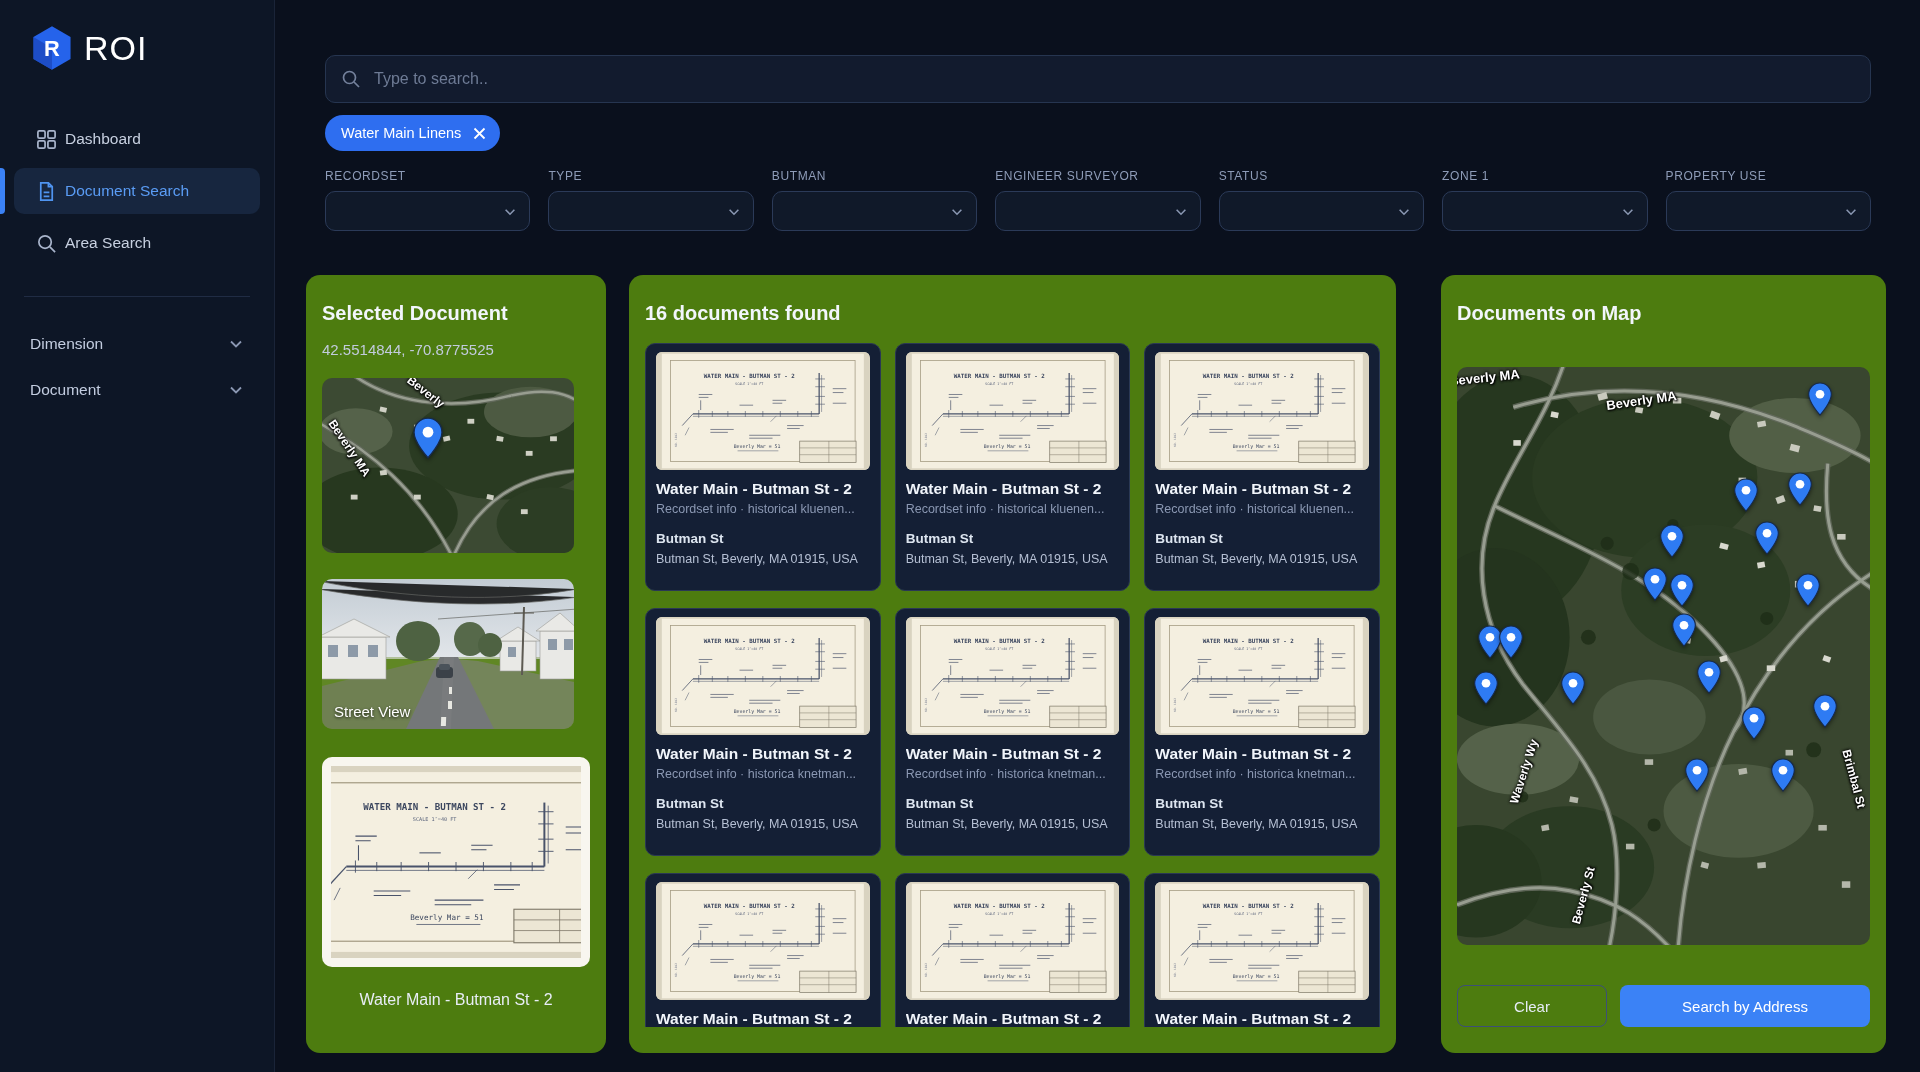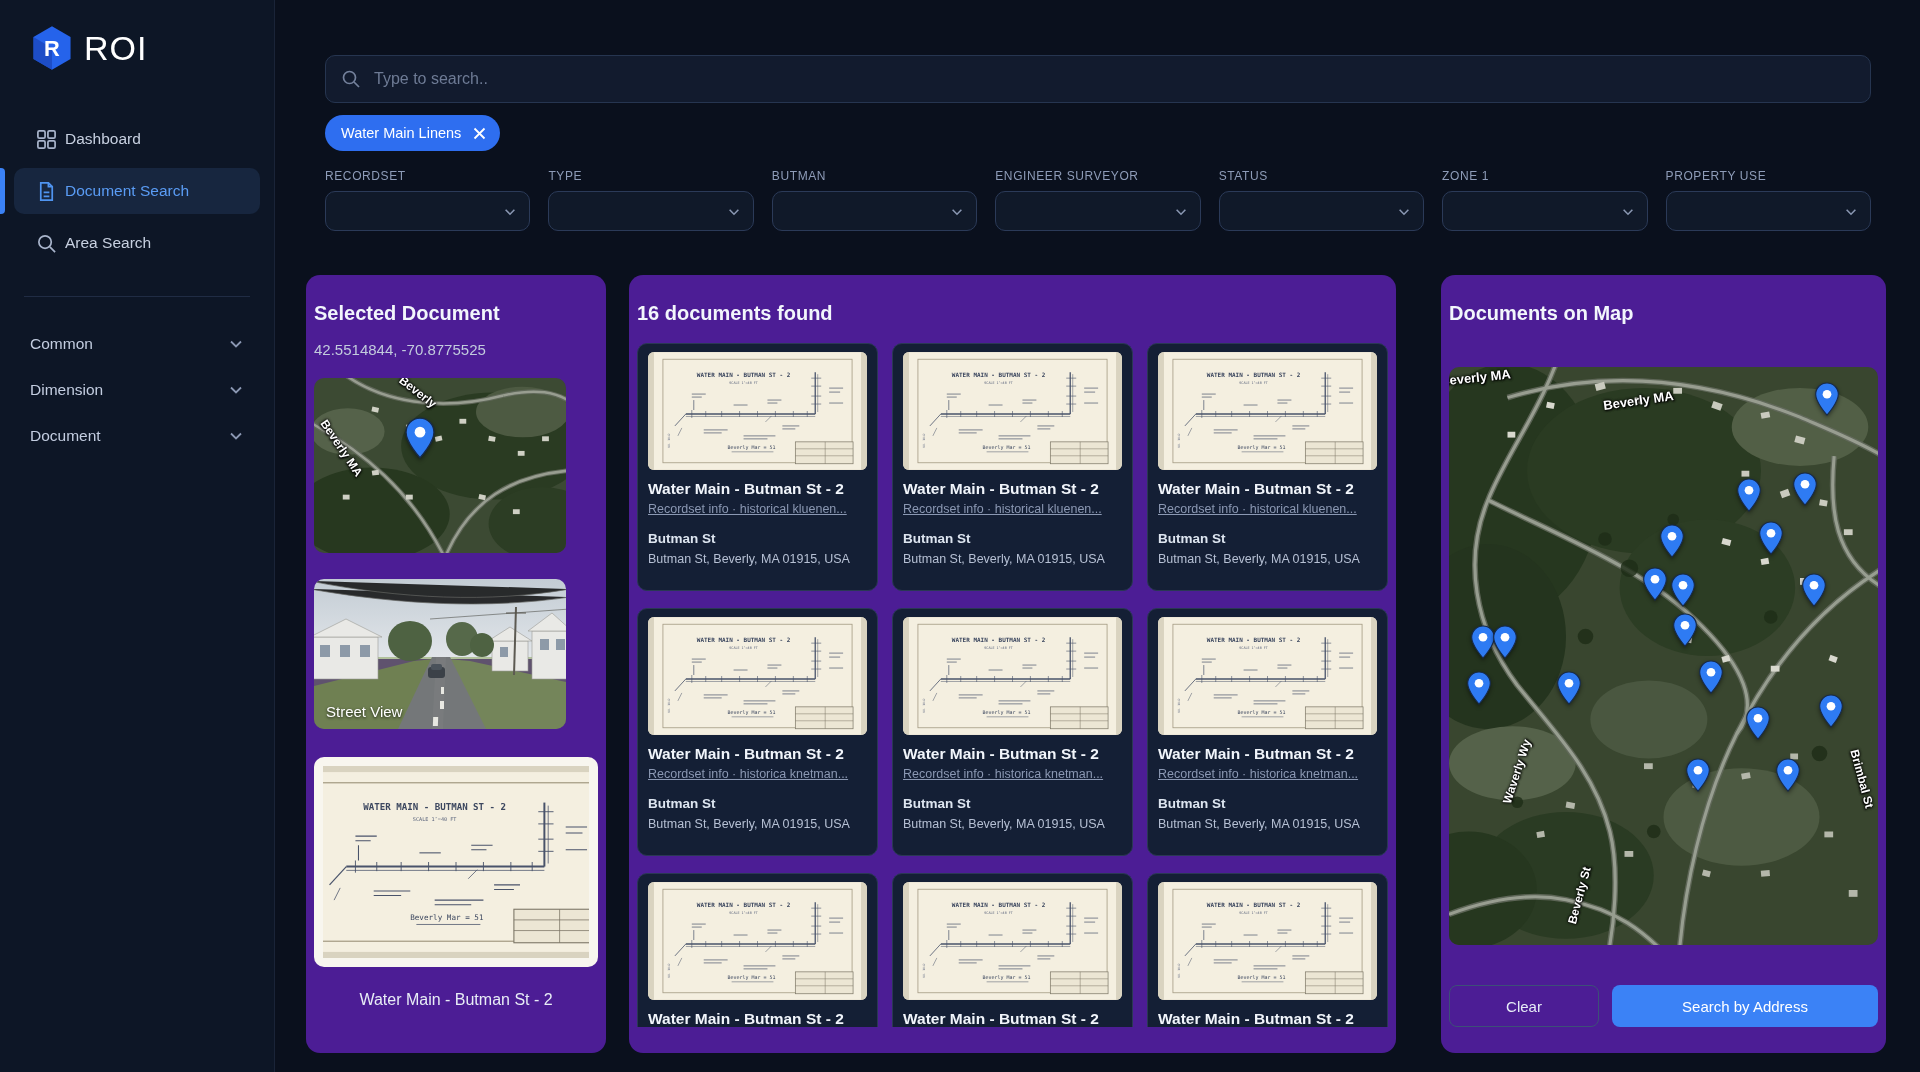--- a/index.html
+++ b/index.html
@@ -36,21 +36,21 @@
   .chip{ display:inline-flex; align-items:center; gap:12px; height:36px; padding:0 14px 0 16px; background:#2e6ef0; border-radius:18px; font-size:14.5px; color:#fff; cursor:pointer;}
   .chip svg{ width:13px; height:13px; }
   .filters{ margin-top:18px; display:flex; justify-content:space-between; gap:18px; }
   .filter{ flex:1; min-width:0; }
   .flabel{ font-size:12px; letter-spacing:.6px; color:#8e9cb8; margin-bottom:8px; }
   .fselect{ position:relative; height:40px; background:#101929; border:1px solid #2b3a58; border-radius:10px; cursor:pointer;}
   .fselect svg{ position:absolute; right:12px; top:13px; width:14px; height:14px; color:#8a97b2; }
 
   
   .panels{ display:flex; margin-top:44px; height:778px; }
-  .panel{ background:#4c1d95; border-radius:14px; padding:26px 8px; }
+  .panel{ background:#4d7c0f; border-radius:14px; padding:26px 16px; }
   .panel-h{ font-size:20px; font-weight:700; color:#f2f6fc; line-height:24px; }
 
   
   .p-selected{ width:300px; min-width:300px; display:flex; flex-direction:column; }
   .coords{ margin-top:16px; font-size:15px; color:#c2cbdd; }
   .thumb{ width:252px; border-radius:10px; overflow:hidden; position:relative; }
   .map-thumb{ height:175px; margin-top:20px; }
   .sv-thumb{ height:150px; margin-top:26px;text-align:center; }
   .sv-label{ position:absolute; left:12px; bottom:9px; font-size:15px; color:#fff; text-shadow:0 1px 3px rgba(0,0,0,.8); }
   .doc-thumb{ height:210px; margin-top:28px; background:#f8f6ef; border-radius:10px; padding:9px; }
@@ -65,21 +65,21 @@
   .pin svg{ width:100%; height:100%; display:block; filter:drop-shadow(0 2px 2px rgba(0,0,0,.45)); }
   .pin.big{ width:32px; height:42px; }
 
   
   .p-results{ width:767px; min-width:767px; margin-left:23px; display:flex; flex-direction:column; overflow:hidden;}
   .cards-grid{ margin-top:18px; display:grid; grid-template-columns:repeat(3,1fr); grid-auto-rows:248px; column-gap:14px; row-gap:17px; overflow:hidden; flex:1;}
   .card{ background:#141f35; border:1px solid #2a3854; border-radius:10px; padding:8px 10px 12px; display:flex; flex-direction:column; height:248px; cursor:pointer;}
   .card-thumb{ height:118px; border-radius:6px; overflow:hidden; background:#ded8c6; }
   .card-thumb svg{ width:100%; height:100%; display:block; }
   .card-title{ margin-top:10px; font-size:15.5px; font-weight:700; color:#f1f5fb; white-space:nowrap; overflow:hidden;}
-  .card-sub{ margin-top:4px; font-size:12.5px; color:#8b98b3; white-space:nowrap; overflow:hidden;text-decoration:underline;}
+  .card-sub{ margin-top:4px; font-size:12.5px; color:#8b98b3; white-space:nowrap; overflow:hidden;}
   .card-street{ margin-top:15px; font-size:13.5px; font-weight:700; color:#dde5f0;}
   .card-addr{ margin-top:6px; font-size:12.5px; color:#b6c0d4; white-space:nowrap; overflow:hidden;}
 
   
   .p-map{ flex:1; margin-left:45px; display:flex; flex-direction:column;gap:24px; }
   .bigmap{ margin-top:18px; flex:1; border-radius:10px; overflow:hidden; position:relative; }
   .bigmap>svg.fill{ position:absolute; inset:0; width:100%; height:100%; }
   .pins-layer{ position:absolute; inset:0; }
   .map-btns{ margin-top:16px; display:flex; gap:13px; }
   .btn-clear{ width:150px; height:42px; border:1px solid #3d4f78; border-radius:8px; background:transparent; color:#e6ecf6; font-size:15px; font-family:"Liberation Sans",sans-serif; cursor:pointer;}
@@ -322,26 +322,20 @@
       <svg viewBox="0 0 22 22" fill="none" stroke="currentColor" stroke-width="1.8">
         <circle cx="9.5" cy="9.5" r="6.5"></circle>
           <path d="M14.5 14.5 L20 20"></path>
       </svg>
       <span>Area Search</span>
     </div>
   </nav>
 
   <div class="side-divider"></div>
 
-  <div class="section-row">
-    <span>Common</span>
-    <svg viewBox="0 0 16 16" fill="none" stroke="currentColor" stroke-width="1.8">
-        <path d="M3 5.5 L8 10.5 L13 5.5"></path>
-      </svg>
-  </div>
   <div class="section-row">
     <span>Dimension</span>
     <svg viewBox="0 0 16 16" fill="none" stroke="currentColor" stroke-width="1.8">
         <path d="M3 5.5 L8 10.5 L13 5.5"></path>
       </svg>
   </div>
   <div class="section-row">
     <span>Document</span>
     <svg viewBox="0 0 16 16" fill="none" stroke="currentColor" stroke-width="1.8">
         <path d="M3 5.5 L8 10.5 L13 5.5"></path>

